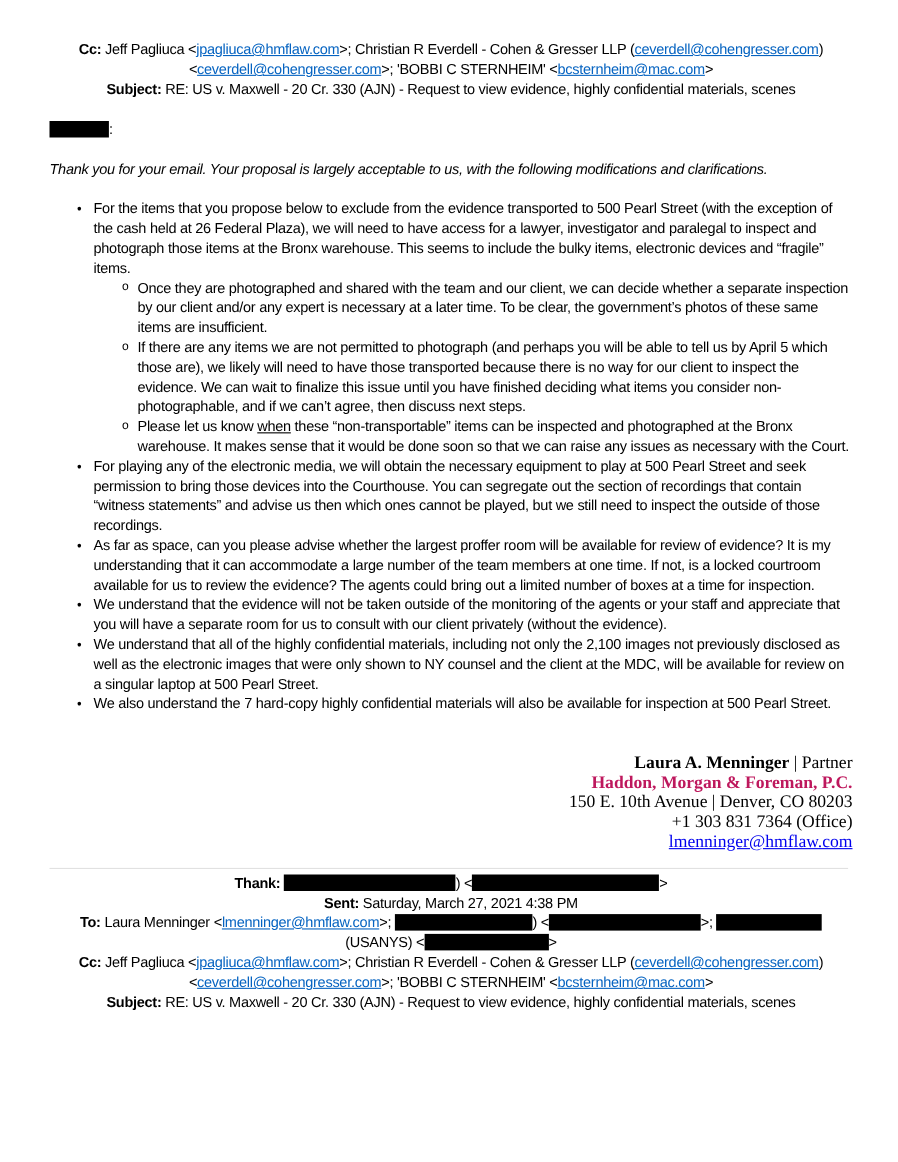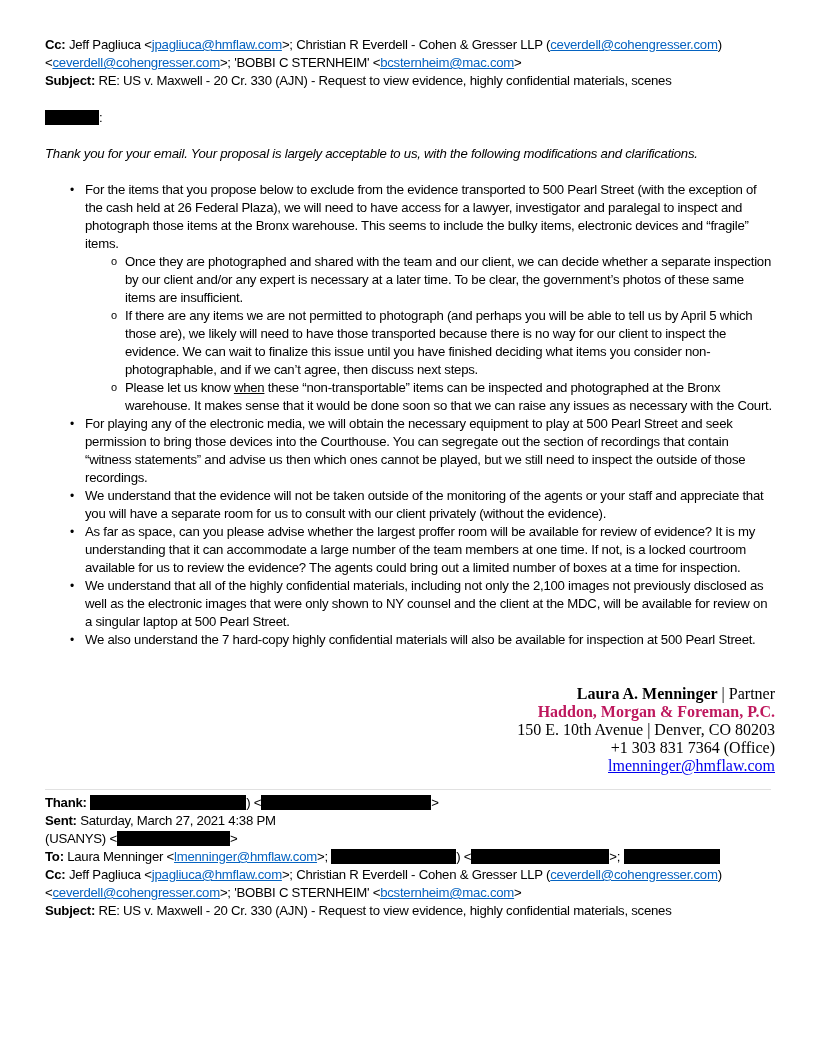--- a/index.html
+++ b/index.html
@@ -3,21 +3,21 @@
 <meta charset="utf-8">
 <style>
   html, body { margin: 0; padding: 0; background: #ffffff; }
   body {
     width: 816px; height: 1056px; position: relative; overflow: hidden;
     font-family: "Liberation Sans Narrow", "Liberation Sans", sans-serif;
     color: #000; font-size: 13.2px; line-height: 18px;
   }
   .page { position: absolute; left: 45px; top: 36px; width: 730px; }
   .narrow { font-family: "Liberation Sans", sans-serif; font-stretch: condensed; letter-spacing: -0.25px; }
-  .hdr-line { white-space: nowrap; }
+  .hdr-line { white-space: nowrap; text-align: center; }
   b { font-weight: bold; }
   a.lnk { color: #0563c1; text-decoration: underline; }
   .redact { display: inline-block; background: #000; height: 15px; vertical-align: -3px; }
   .gap { height: 18px; }
   ul.l1 { margin: 0; padding-left: 40px; list-style: none; }
   ul.l1 > li { position: relative; }
   ul.l1 > li::before { content: "•"; position: absolute; left: -15px; top: 0; font-size: 12px; }
   ul.l2 { margin: 0; padding-left: 40px; list-style: none; }
   ul.l2 > li { position: relative; }
   ul.l2 > li::before { content: "o"; position: absolute; left: -14px; top: -1px; font-size: 11px; }
@@ -64,22 +64,22 @@
       <span>For the items that you propose below to exclude from the evidence transported to 500 Pearl Street (with the exception of the cash held at 26 Federal Plaza), we will need to have access for a lawyer, investigator and paralegal to inspect and photograph those items at the Bronx warehouse.  This seems to include the bulky items, electronic devices and “fragile” items.</span>
       <ul class="l2">
         <li>Once they are photographed and shared with the team and our client, we can decide whether a separate inspection by our client and/or any expert is necessary at a later time.  To be clear, the government’s photos of these same items are insufficient.</li>
         <li>If there are any items we are not permitted to photograph (and perhaps you will be able to tell us by April 5 which those are), we likely will need to have those transported because there is no way for our client to inspect the evidence.  We can wait to finalize this issue until you have finished deciding what items you consider non-photographable, and if we can’t agree, then discuss next steps.</li>
         <li>
           <span>Please let us know </span><span class="u">when</span><span> these “non-transportable” items can be inspected and photographed at the Bronx warehouse.  It makes sense that it would be done soon so that we can raise any issues as necessary with the Court.</span>
         </li>
       </ul>
     </li>
     <li>For playing any of the electronic media, we will obtain the necessary equipment to play at 500 Pearl Street and seek permission to bring those devices into the Courthouse.  You can segregate out the section of recordings that contain “witness statements” and advise us then which ones cannot be played, but we still need to inspect the outside of those recordings.</li>
+    <li>As far as space, can you please advise whether the largest proffer room will be available for review of evidence?  It is my understanding that it can accommodate a large number of the team members at one time.  If not, is a locked courtroom available for us to review the evidence?  The agents could bring out a limited number of boxes at a time for inspection.</li>
     <li>We understand that the evidence will not be taken outside of the monitoring of the agents or your staff and appreciate that you will have a separate room for us to consult with our client privately (without the evidence).</li>
-    <li>As far as space, can you please advise whether the largest proffer room will be available for review of evidence?  It is my understanding that it can accommodate a large number of the team members at one time.  If not, is a locked courtroom available for us to review the evidence?  The agents could bring out a limited number of boxes at a time for inspection.</li>
     <li>We understand that all of the highly confidential materials, including not only the 2,100 images not previously disclosed as well as the electronic images that were only shown to NY counsel and the client at the MDC, will be available for review on a singular laptop at 500 Pearl Street.</li>
     <li>We also understand the 7 hard-copy highly confidential materials will also be available for inspection at 500 Pearl Street.</li>
   </ul>
 
   <div class="gap"></div>
 
 
   <div class="gap"></div>
 
   <div class="sig">
@@ -97,25 +97,25 @@
   <div>
     <div class="hdr-line">
       <b>Thank:</b>
       <span class="redact" style="width:156px;"></span><span>) &lt;</span><span class="redact" style="width:170px;"></span><span>&gt;</span>
     </div>
     <div class="hdr-line">
       <b>Sent:</b>
       <span>Saturday, March 27, 2021 4:38 PM</span>
     </div>
     <div class="hdr-line">
-      <span>(USANYS) &lt;</span><span class="redact" style="width:113px;"></span><span>&gt;</span>
+      <b>To:</b>
+      <span>Laura Menninger &lt;</span><a class="lnk">lmenninger@hmflaw.com</a><span>&gt;; </span><span class="redact" style="width:125px;"></span><span>) &lt;</span><span class="redact" style="width:138px;"></span><span>&gt;; </span><span class="redact" style="width:96px;"></span>
     </div>
     <div class="hdr-line">
-      <b>To:</b>
-      <span>Laura Menninger &lt;</span><a class="lnk">lmenninger@hmflaw.com</a><span>&gt;; </span><span class="redact" style="width:125px;"></span><span>) &lt;</span><span class="redact" style="width:138px;"></span><span>&gt;; </span><span class="redact" style="width:96px;"></span>
+      <span>(USANYS) &lt;</span><span class="redact" style="width:113px;"></span><span>&gt;</span>
     </div>
     <div class="hdr-line">
       <b>Cc:</b>
       <span>Jeff Pagliuca &lt;</span><a class="lnk">jpagliuca@hmflaw.com</a><span>&gt;; Christian R Everdell - Cohen &amp; Gresser LLP (</span><a class="lnk">ceverdell@cohengresser.com</a><span>)</span>
     </div>
     <div class="hdr-line">
       <span>&lt;</span><a class="lnk">ceverdell@cohengresser.com</a><span>&gt;; 'BOBBI C STERNHEIM' &lt;</span><a class="lnk">bcsternheim@mac.com</a><span>&gt;</span>
     </div>
     <div class="hdr-line">
       <b>Subject:</b>

